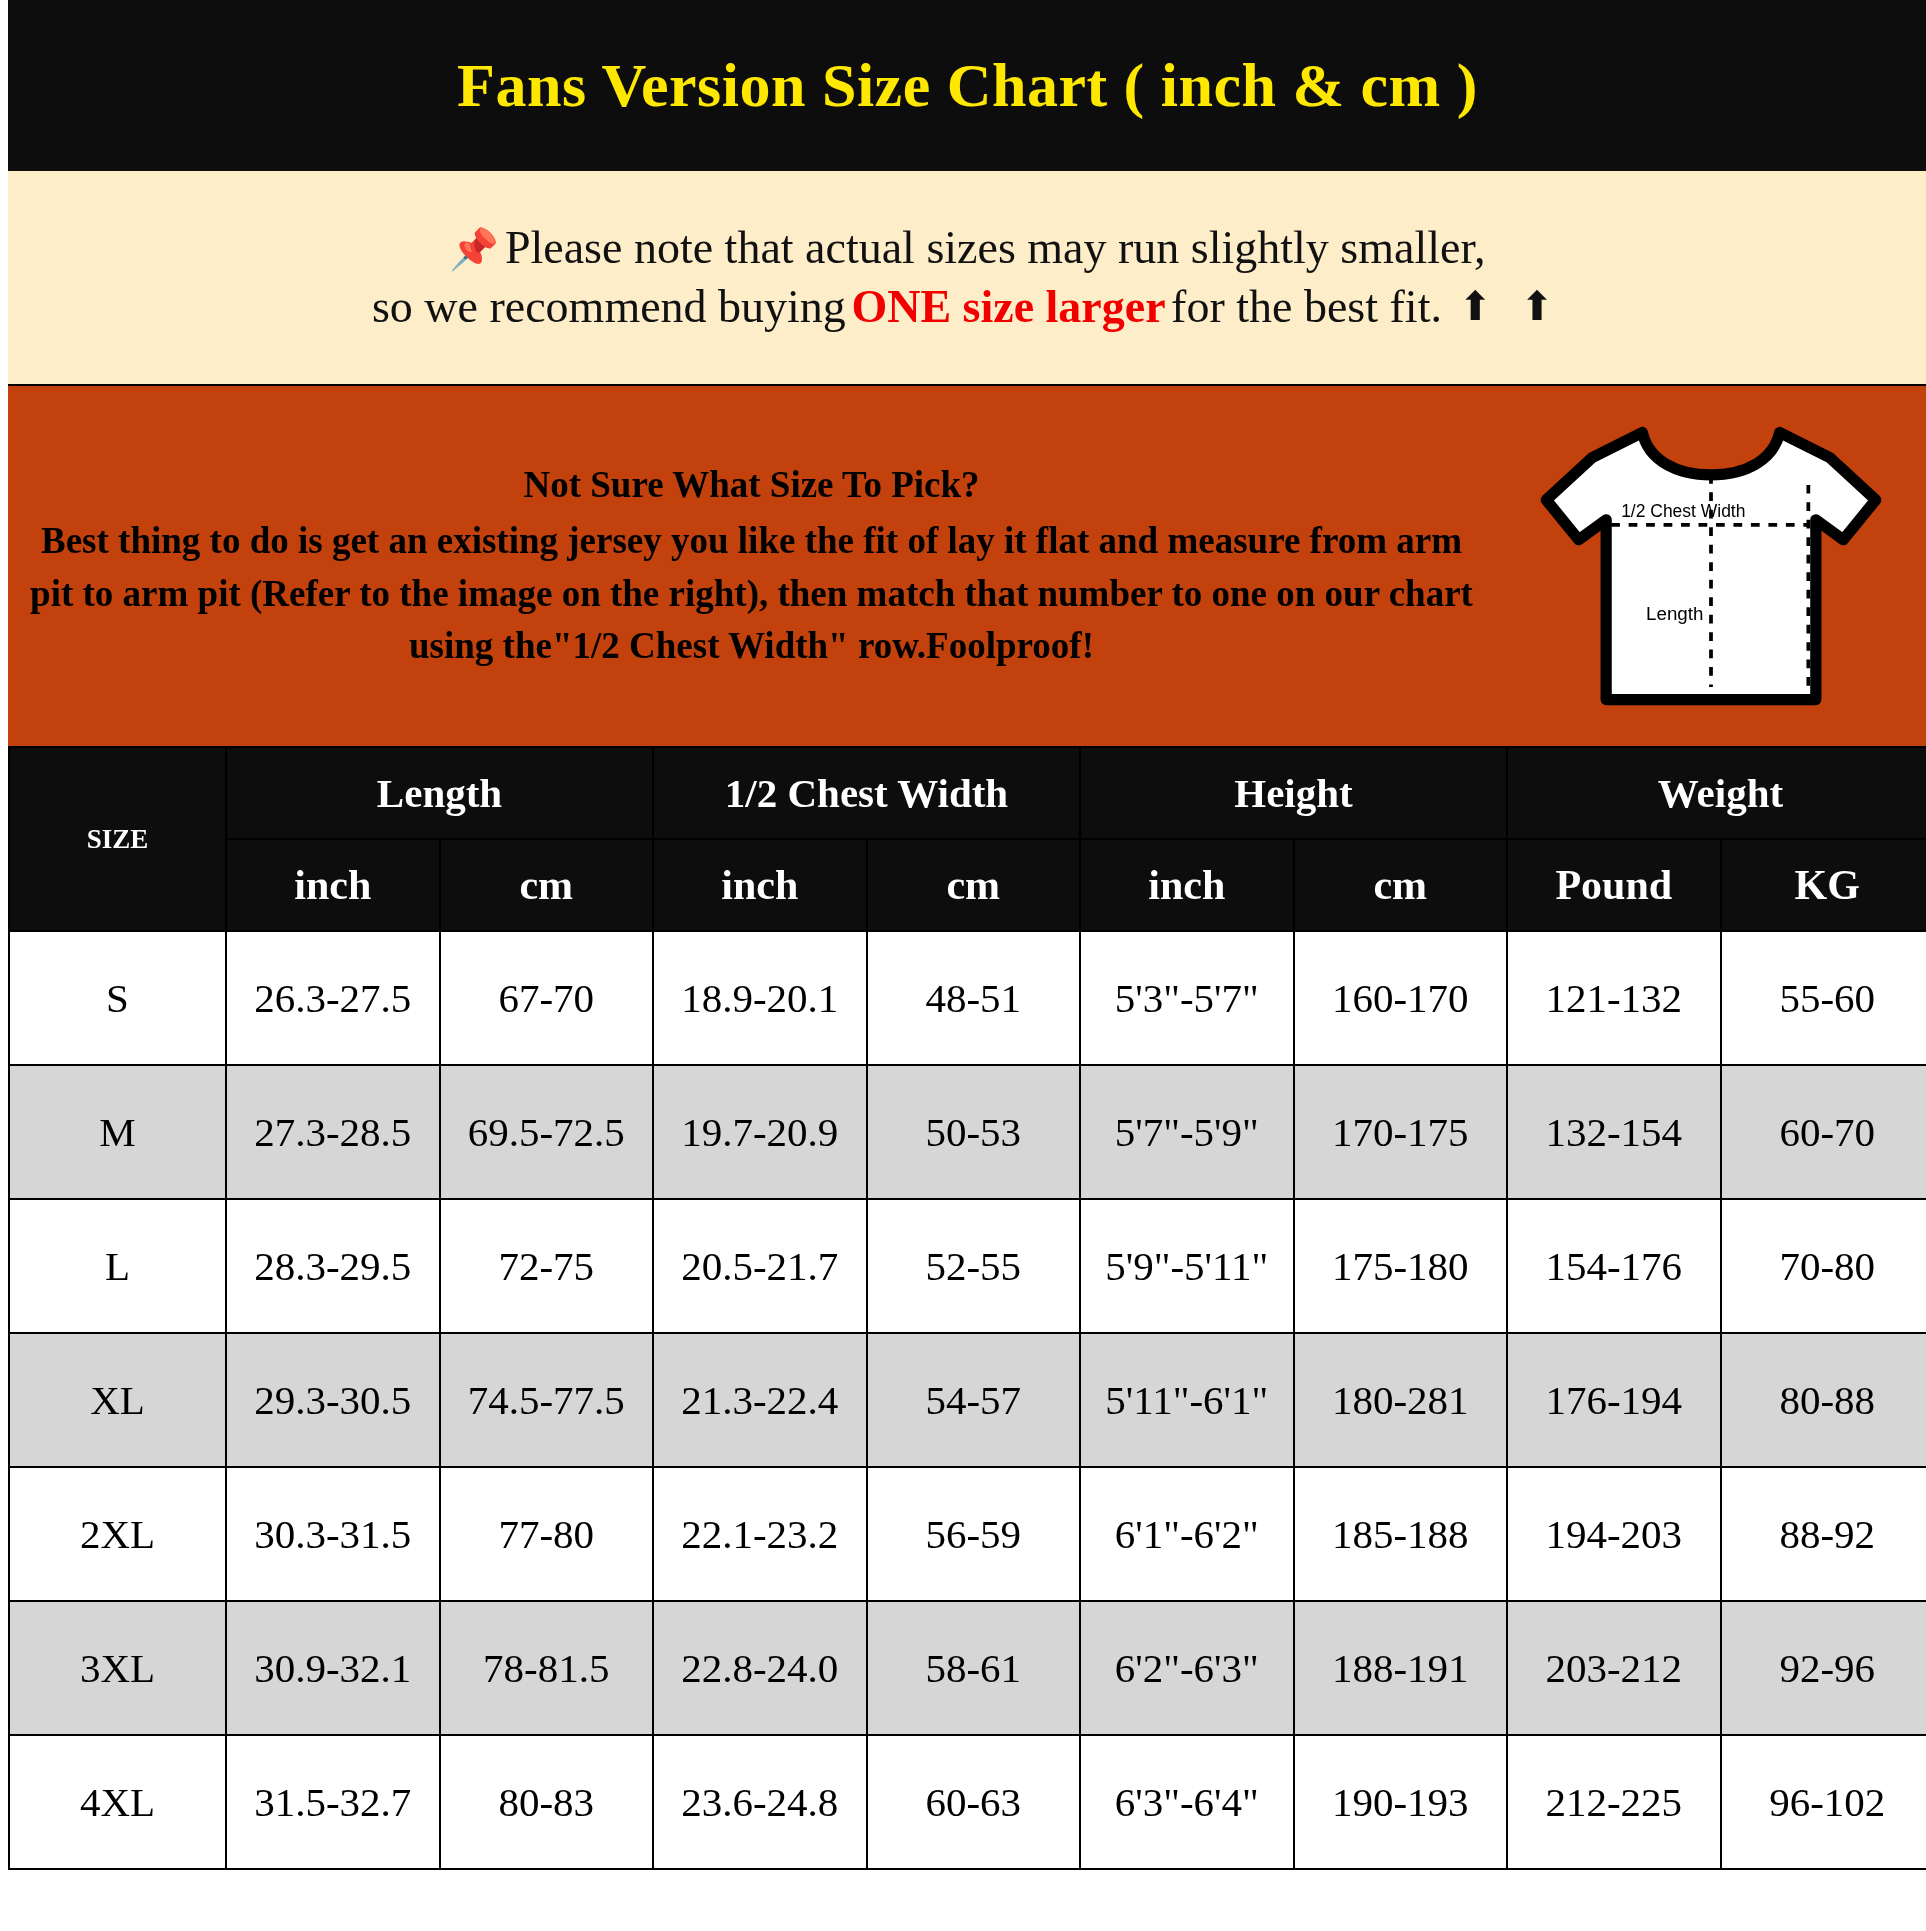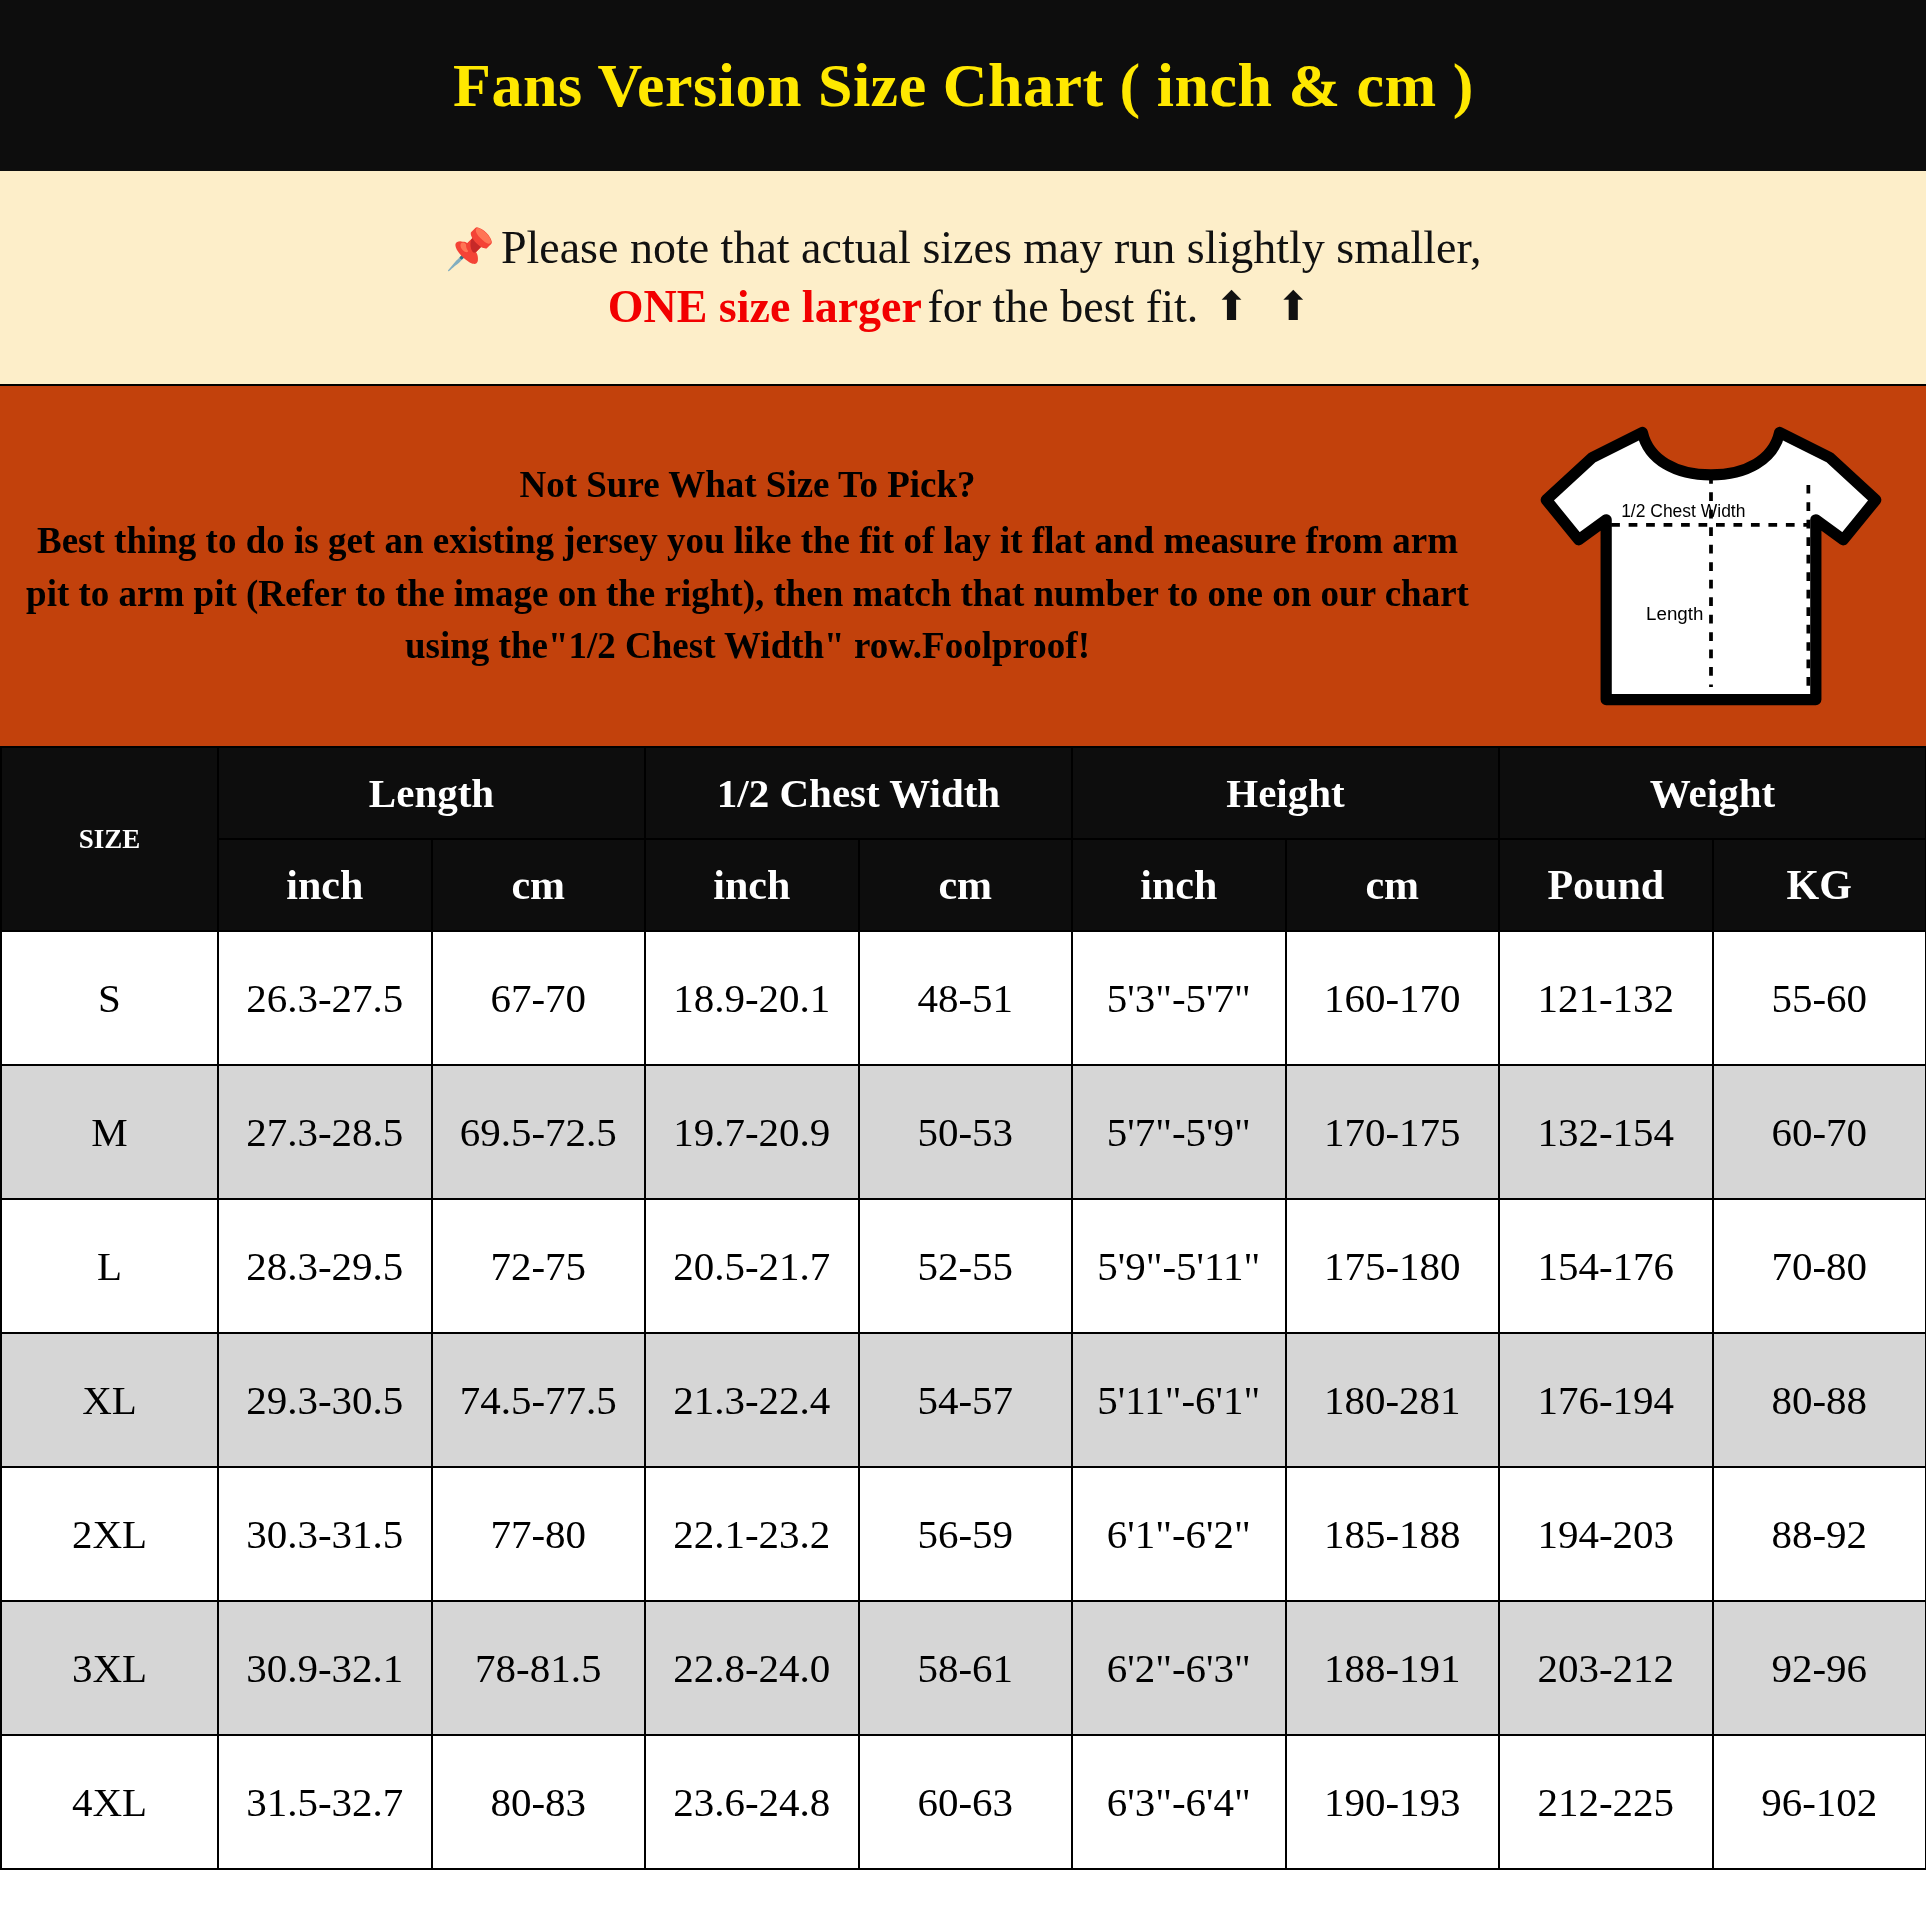--- a/index.html
+++ b/index.html
@@ -14,20 +14,21 @@
     color: #000000;
     overflow: hidden;
   }
   .sheet {
     width: 1927px;
     height: 1931px;
     box-sizing: border-box;
     display: flex;
     flex-direction: column;
     background: #ffffff;
+    padding-left: 8px;
   }
 
   
   .title-bar {
     background: #0d0d0d;
     height: 171px;
     display: flex;
     align-items: center;
     justify-content: center;
   }
@@ -157,20 +158,21 @@
   <div class="title-bar">
     <div class="title-text">Fans Version Size Chart ( inch &amp; cm )</div>
   </div>
 
   <div class="note-band">
     <div class="note-line">
       <span class="pin-icon">📌</span>
       <span>Please note that actual sizes may run slightly smaller,</span>
     </div>
     <div class="note-line">
+      <span>so we recommend buying </span>
         <span class="red-bold">ONE size larger</span>
         <span> for the best fit.</span>
       <span class="arrows">⬆ ⬆</span>
     </div>
   </div>
 
   <div class="advice">
     <div class="advice-text">
       <span class="headline">Not Sure What Size To Pick?</span>
       <span>Best thing to do is get an existing jersey you like the fit of lay it flat and measure from arm pit to arm pit (Refer to the image on the right), then match that number to one on our chart using the"1/2 Chest Width" row.Foolproof!</span>

